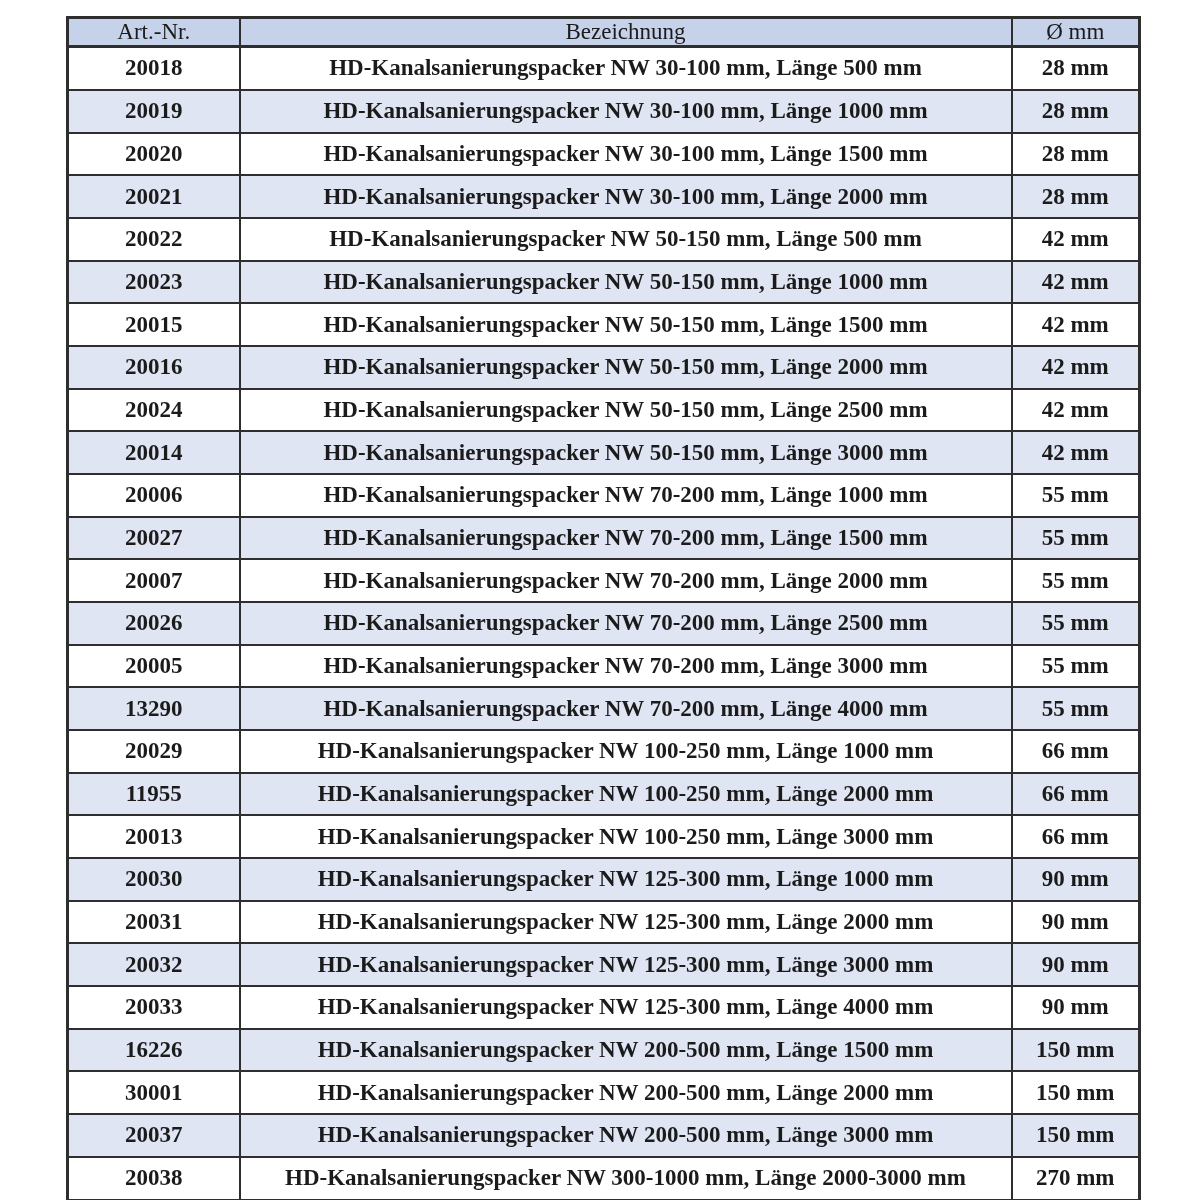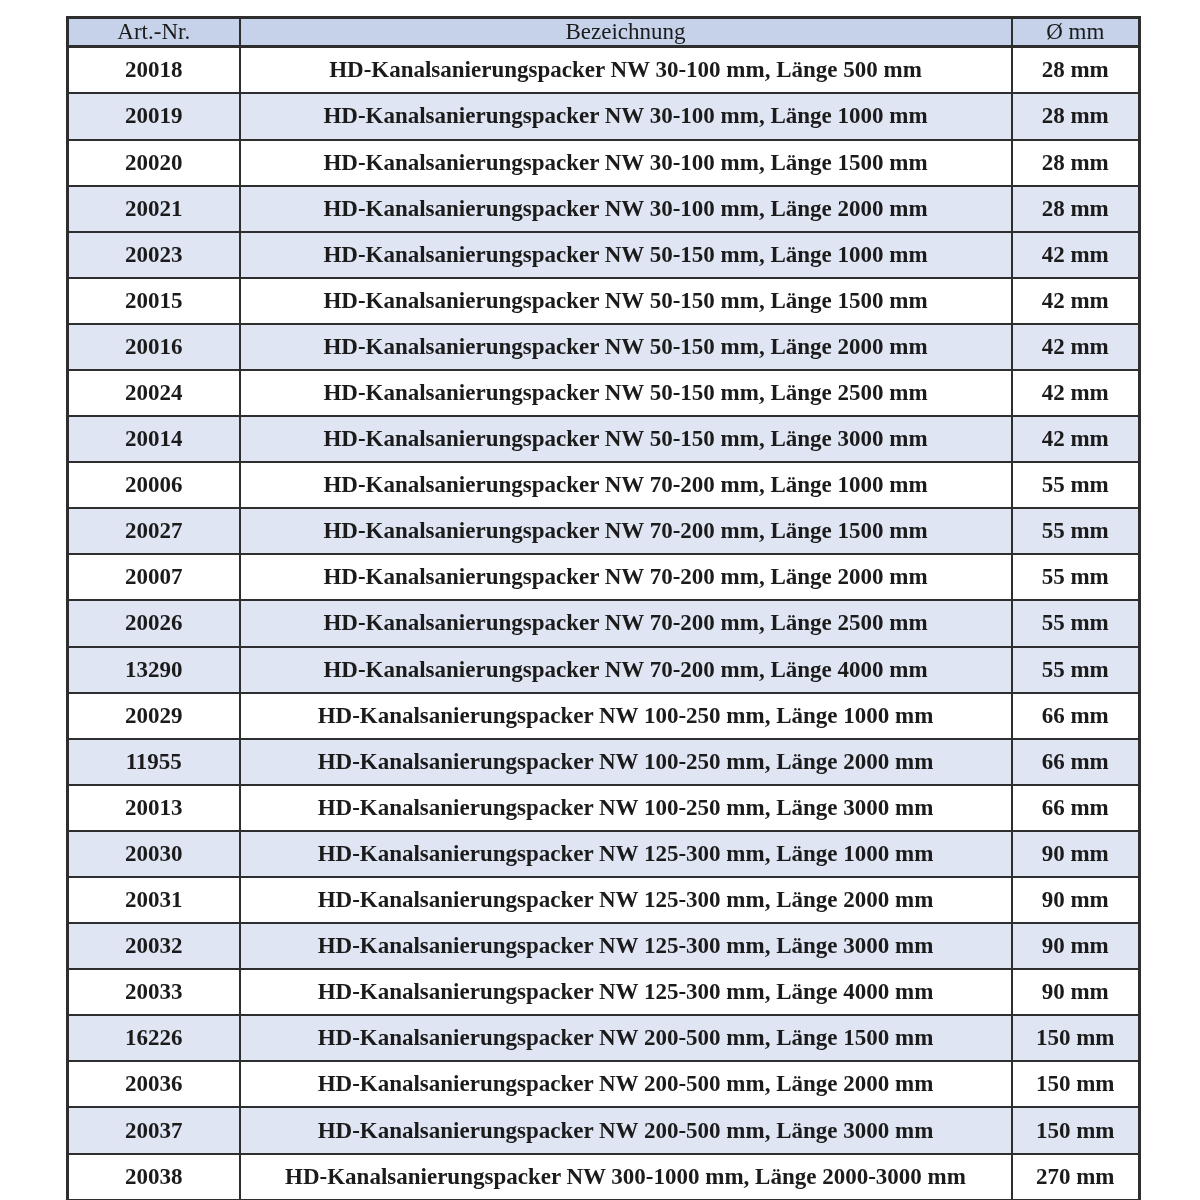--- a/index.html
+++ b/index.html
@@ -89,20 +89,25 @@
         <tr>
           <td>20020</td>
           <td>HD-Kanalsanierungspacker NW 30-100 mm, Länge 1500 mm</td>
           <td>28 mm</td>
         </tr>
         <tr class="alt">
           <td>20021</td>
           <td>HD-Kanalsanierungspacker NW 30-100 mm, Länge 2000 mm</td>
           <td>28 mm</td>
         </tr>
+        <tr>
+          <td>20022</td>
+          <td>HD-Kanalsanierungspacker NW 50-150 mm, Länge 500 mm</td>
+          <td>42 mm</td>
+        </tr>
         <tr class="alt">
           <td>20023</td>
           <td>HD-Kanalsanierungspacker NW 50-150 mm, Länge 1000 mm</td>
           <td>42 mm</td>
         </tr>
         <tr>
           <td>20015</td>
           <td>HD-Kanalsanierungspacker NW 50-150 mm, Länge 1500 mm</td>
           <td>42 mm</td>
         </tr>
@@ -132,20 +137,25 @@
           <td>55 mm</td>
         </tr>
         <tr>
           <td>20007</td>
           <td>HD-Kanalsanierungspacker NW 70-200 mm, Länge 2000 mm</td>
           <td>55 mm</td>
         </tr>
         <tr class="alt">
           <td>20026</td>
           <td>HD-Kanalsanierungspacker NW 70-200 mm, Länge 2500 mm</td>
+          <td>55 mm</td>
+        </tr>
+        <tr>
+          <td>20005</td>
+          <td>HD-Kanalsanierungspacker NW 70-200 mm, Länge 3000 mm</td>
           <td>55 mm</td>
         </tr>
         <tr class="alt">
           <td>13290</td>
           <td>HD-Kanalsanierungspacker NW 70-200 mm, Länge 4000 mm</td>
           <td>55 mm</td>
         </tr>
         <tr>
           <td>20029</td>
           <td>HD-Kanalsanierungspacker NW 100-250 mm, Länge 1000 mm</td>
@@ -180,21 +190,21 @@
           <td>20033</td>
           <td>HD-Kanalsanierungspacker NW 125-300 mm, Länge 4000 mm</td>
           <td>90 mm</td>
         </tr>
         <tr class="alt">
           <td>16226</td>
           <td>HD-Kanalsanierungspacker NW 200-500 mm, Länge 1500 mm</td>
           <td>150 mm</td>
         </tr>
         <tr>
-          <td>20036</td>
+          <td>30001</td>
           <td>HD-Kanalsanierungspacker NW 200-500 mm, Länge 2000 mm</td>
           <td>150 mm</td>
         </tr>
         <tr class="alt">
           <td>20037</td>
           <td>HD-Kanalsanierungspacker NW 200-500 mm, Länge 3000 mm</td>
           <td>150 mm</td>
         </tr>
         <tr>
           <td>20038</td>

